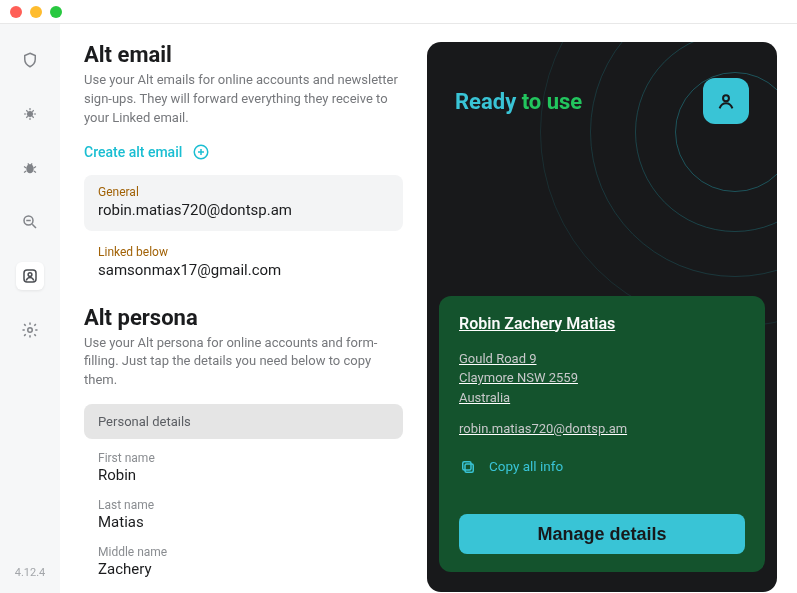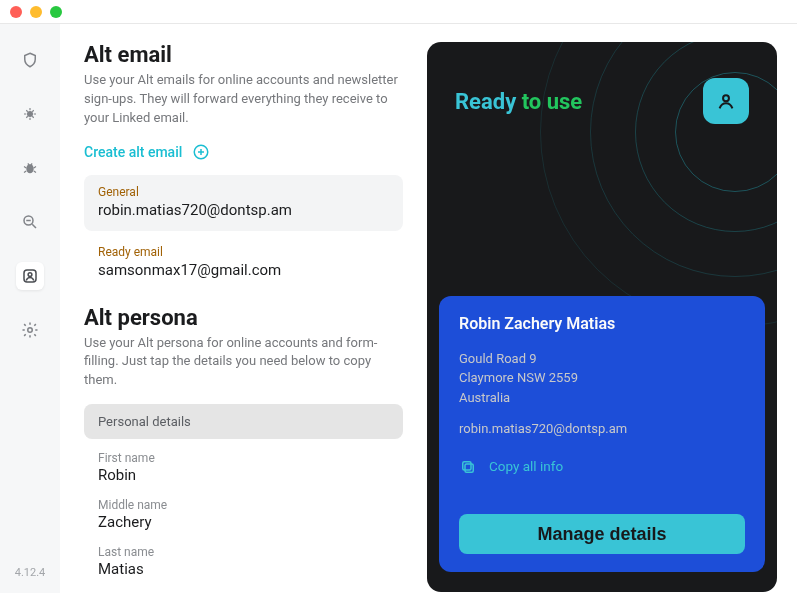--- a/index.html
+++ b/index.html
@@ -52,21 +52,21 @@
   .ring.r3 { width: 290px; height: 290px; border-color: rgba(39,195,213,0.18); }
   .ring.r4 { width: 390px; height: 390px; border-color: rgba(39,195,213,0.12); }
 
   .ready-row { display: flex; align-items: center; justify-content: space-between; padding: 36px 28px 0 28px; position: relative; z-index: 2; }
   .ready-text { font-size: 22px; font-weight: 700; }
   .ready-text .teal { color: #39c4d6; }
   .ready-text .white { color: #22c55e; }
   .avatar-badge { width: 46px; height: 46px; border-radius: 12px; background: #39c4d6; display: flex; align-items: center; justify-content: center; color: #18191b; }
   .avatar-badge svg { width: 22px; height: 22px; }
 
-  .info-card { margin: auto 12px 20px 12px; background: #1d4ed8; border-radius: 12px; padding: 18px 20px 18px; position: relative; z-index: 2; }
+  .info-card { margin: auto 12px 20px 12px; background: #14532d; border-radius: 12px; padding: 18px 20px 18px; position: relative; z-index: 2; text-decoration: underline; }
   .persona-name { font-size: 16px; font-weight: 600; color: #fafafa; }
   .persona-dob { font-size: 13px; color: #c7c8ca; margin-top: 2px; }
   .persona-block { font-size: 13px; color: #c7c8ca; line-height: 1.5; margin-top: 16px; }
   .persona-email { font-size: 13px; color: #c7c8ca; margin-top: 14px; }
   .copy-row { display: inline-flex; gap: 12px; color: #39c4d6; font-size: 13.5px; margin-top: 22px; cursor: pointer; }
   .copy-row svg { width: 18px; height: 18px; }
   .manage-btn { margin-top: 34px; width: 100%; background: #39c4d6; color: #18191b; border: none; border-radius: 8px; height: 40px; font-size: 18px; font-weight: 600; cursor: pointer; }
 </style>
 </head>
 <body>
@@ -133,40 +133,40 @@
             <line x1="8" y1="12" x2="16" y2="12"></line>
           </svg>
       </div>
 
       <div class="card-field filled">
         <div class="field-label">General</div>
         <div class="field-value">robin.matias720@dontsp.am</div>
       </div>
 
       <div class="card-field" style="padding-top:4px;">
-        <div class="field-label">Ready email</div>
+        <div class="field-label">Linked below</div>
         <div class="field-value">samsonmax17@gmail.com</div>
       </div>
 
       <h2 class="section-title" style="margin-top:14px;">Alt persona</h2>
       <p class="section-desc">Use your Alt persona for online accounts and form-filling. Just tap the details you need below to copy them.</p>
 
       <div class="persona-header">Personal details</div>
 
       <div class="detail-row">
         <div class="field-label">First name</div>
         <div class="field-value">Robin</div>
       </div>
       <div class="detail-row">
+        <div class="field-label">Last name</div>
+        <div class="field-value">Matias</div>
+      </div>
+      <div class="detail-row">
         <div class="field-label">Middle name</div>
         <div class="field-value">Zachery</div>
-      </div>
-      <div class="detail-row">
-        <div class="field-label">Last name</div>
-        <div class="field-value">Matias</div>
       </div>
       <div class="detail-row">
         <div class="field-label">Gender</div>
 
       </div>
     </div>
 
     <div class="right-col">
       <div class="dark-panel">
         <div class="rings">

